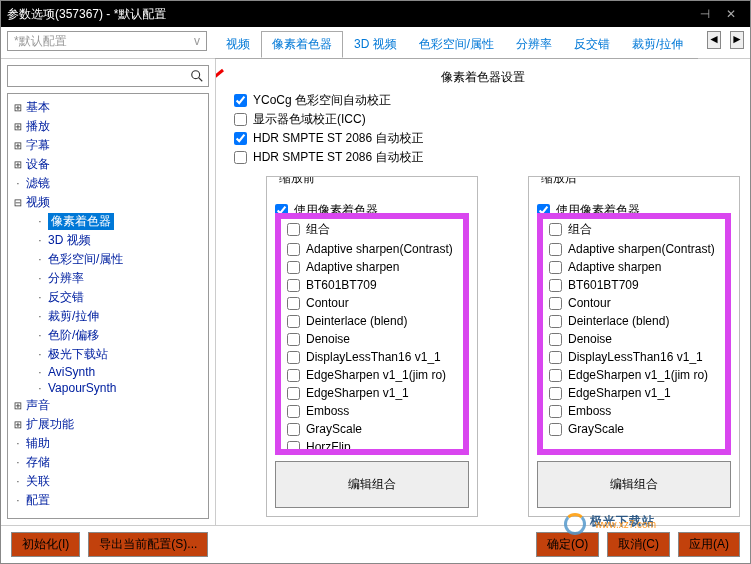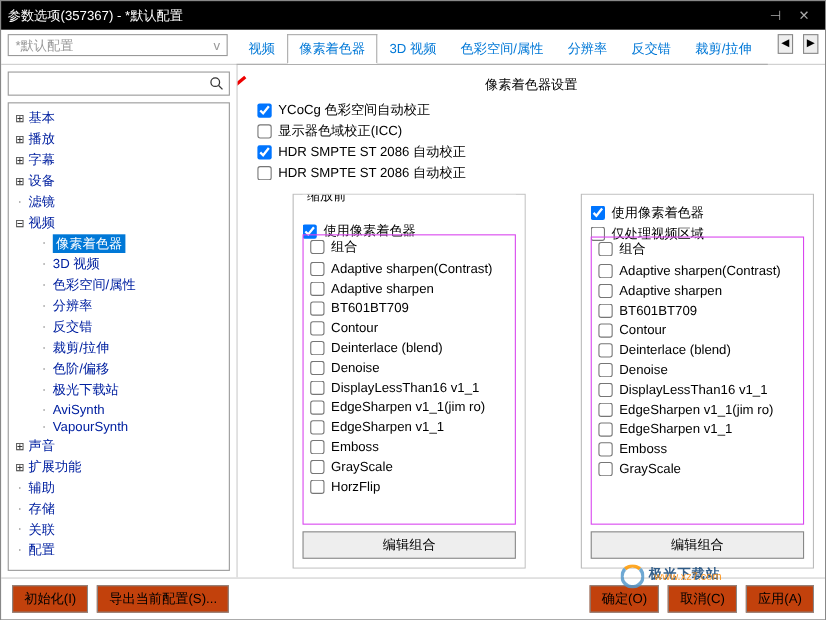--- a/index.html
+++ b/index.html
@@ -26,24 +26,24 @@
   .tnode.sel .lbl { background: #0078d7; color: #fff; padding: 0 3px; }
   .indent1 { padding-left: 24px; }
   .right { flex: 1; padding: 8px 10px; overflow: hidden; display: flex; flex-direction: column; }
   .group-title { margin: 2px 0 4px 0; text-align: center; }
   .chk { display: flex; align-items: center; gap: 6px; margin: 2px 0 2px 8px; }
   .chk input { width: 13px; height: 13px; margin:0; }
   .columns { display: flex; gap: 10px; flex: 1; overflow: hidden; margin-top: 8px; }
   .col { flex: 1; border: 0; display: flex; flex-direction: column; overflow: hidden; }
   .fieldset { border: 1px solid #bbb; padding: 6px 8px 8px 8px; flex: 1; display: flex; flex-direction: column; overflow: hidden; position: relative; margin-left: 40px; }
   .legend { position: relative; top: -13px; background: #fff; display: inline-block; padding: 0 4px; }
-  .listbox { border: 1px solid #d946ef; flex: 1; overflow: auto; margin-top: -8px; }
+  .listbox { border: 6px solid #d946ef; flex: 1; overflow: auto; margin-top: -8px; }
   .listitem { display: flex; align-items: center; gap: 6px; padding: 2px 6px; }
   .listitem input { width:13px; height:13px; margin:0; }
-  .editbtn { border: 1px solid #888; background: #eee; text-align: center; padding: 3px 0; margin-top: 6px; cursor: pointer; }
+  .editbtn { border: 1px solid #888; background: #eee; text-align: center; padding: 14px 0; margin-top: 6px; cursor: pointer; }
   .bottombar { border-top: 1px solid #ccc; padding: 6px 10px; display: flex; align-items: center; gap: 8px; }
   .btn { border: 1px solid #888; background: #c2410c; padding: 3px 10px; cursor: pointer; }
   .spacer { flex: 1; }
   .arrow { position: absolute; pointer-events: none; }
   .watermark { position: absolute; right: 30px; bottom: 28px; opacity: 0.85; display:flex; align-items:flex-start; gap:4px; font-size:13px; color:#1a8; }
   .watermark .dot{ width:22px;height:22px;border-radius:50%;border:3px solid #59c;border-top-color:#f90;}
   .wm-text { color:#147; font-weight:bold; letter-spacing:1px;}
   .wm-url { color:#f80; font-size:10px; position:relative; top:6px; left:-64px;}
 </style>
 </head>
@@ -266,28 +266,25 @@
                 <div class="listitem">
                   <input type="checkbox" style="">
                   <span>HorzFlip</span>
                 </div>
               </div>
             <div class="editbtn">编辑组合</div>
           </div>
         </div>
         <div class="col">
           <div class="fieldset">
+            <span class="legend">缩放后</span>
             <div id="after-head">
                 <label class="chk" style="margin-left: 0px;">
                   <input type="checkbox" checked="" style="">
                   <span>使用像素着色器</span>
-                </label>
-                <label class="chk" style="margin-left: 0px;">
-                  <input type="checkbox" style="">
-                  <span>仅处理视频区域</span>
                 </label>
               </div>
             <div class="listbox" id="after-list">
                 <div class="listitem">
                   <input type="checkbox" style="">
                   <span>组合</span>
                 </div>
                 <div class="listitem">
                   <input type="checkbox" style="">
                   <span>Adaptive sharpen(Contrast)</span>

